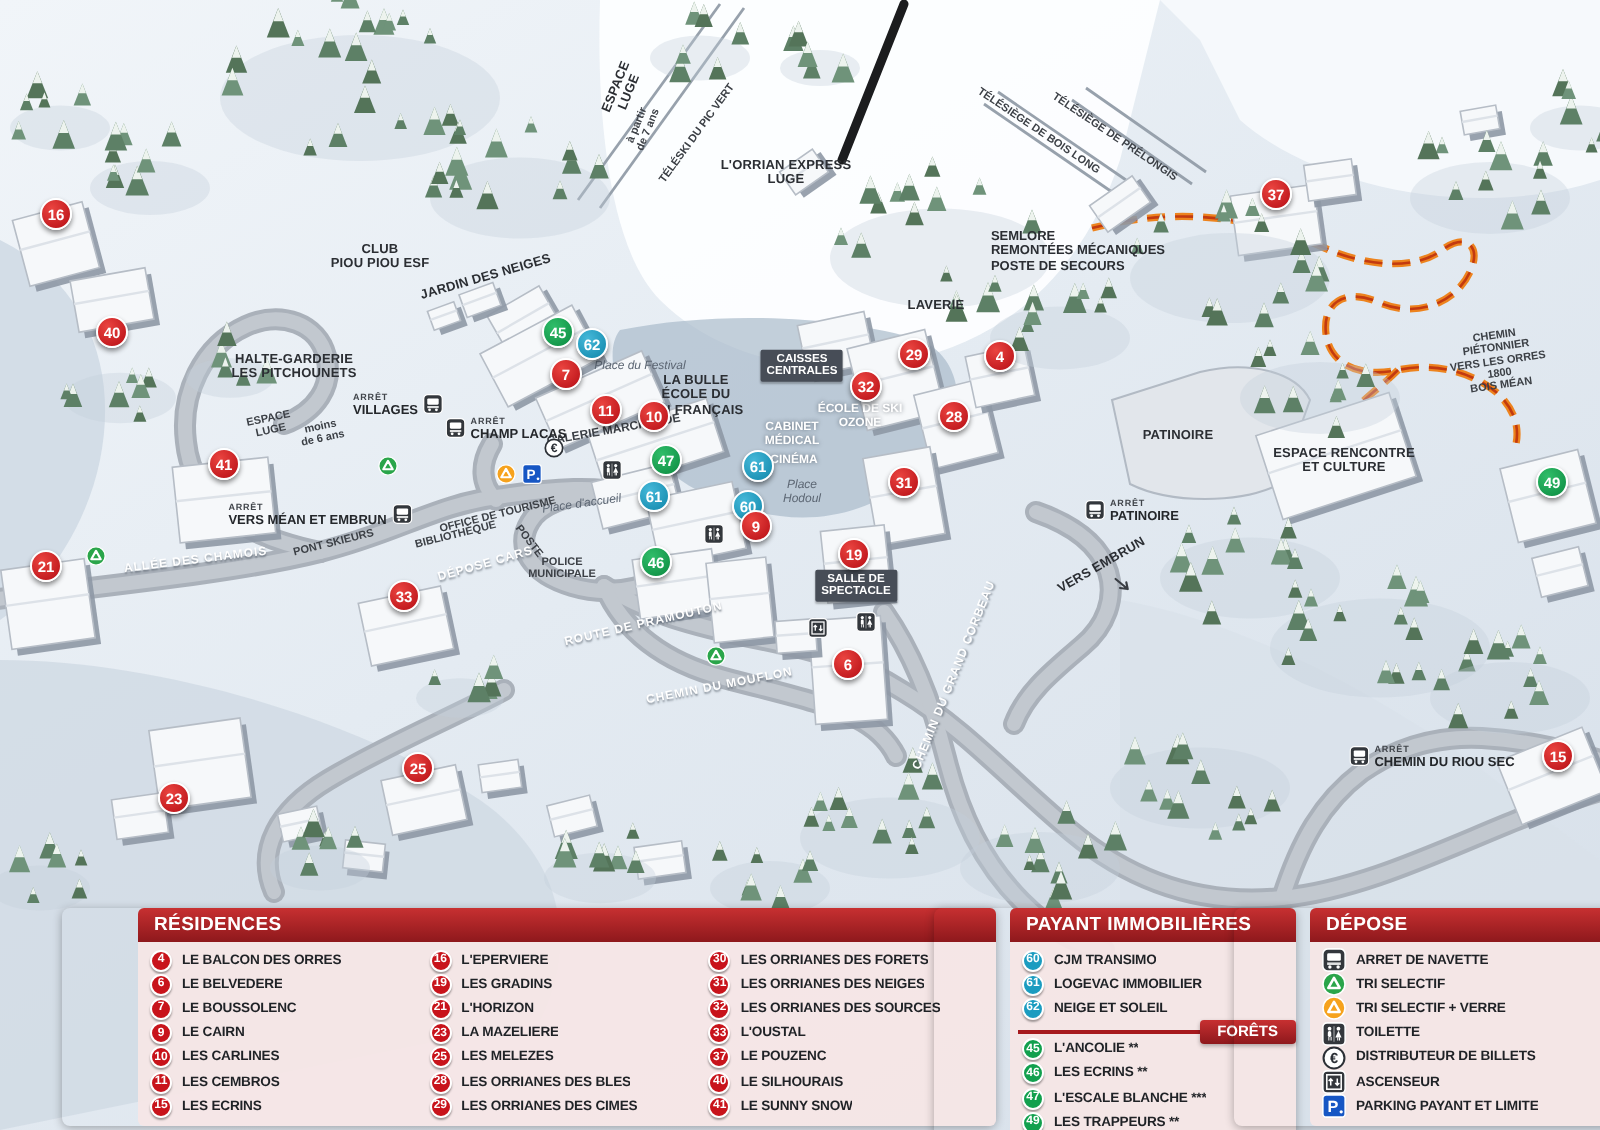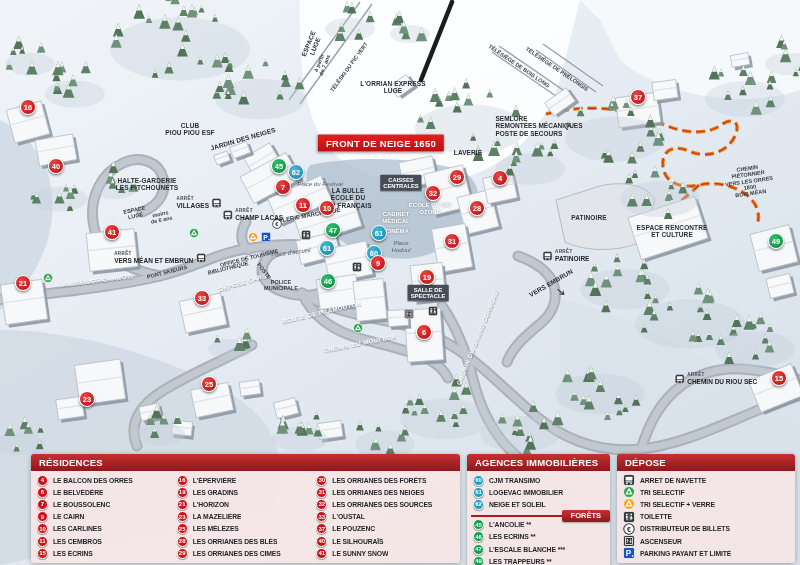--- a/index.html
+++ b/index.html
@@ -27,21 +27,21 @@
     display:flex;align-items:center;justify-content:center;transform:translate(-50%,-50%);}
   .mk-r{background:radial-gradient(circle at 35% 30%,#ea4440,#b60d14);}
   .mk-b{background:radial-gradient(circle at 35% 30%,#45b8d9,#0f86a9);}
   .mk-g{background:radial-gradient(circle at 35% 30%,#2fbd69,#0c8a40);}
   .busstop{position:absolute;display:flex;align-items:center;gap:2.5px;transform:translate(-50%,-50%);}
   .busstop.after{flex-direction:row-reverse;}
   .bs-arret{display:block;font-size:4.5px;font-weight:700;color:#41454b;letter-spacing:.4px;line-height:1;}
   .bs-name{display:block;font-size:6.5px;font-weight:700;color:#24272b;white-space:nowrap;line-height:1.1;}
   .mapicon{position:absolute;transform:translate(-50%,-50%);line-height:0;}
   
-  .panel{position:absolute;z-index:10;border-radius:4px;box-shadow:0 1px 5px rgba(0,0,0,.3);}
+  .panel{position:absolute;z-index:10;border-radius:4px;box-shadow:0 1px 5px rgba(0,0,0,.3);padding-left:38px;}
   .phead{background:linear-gradient(#c73031,#8e181c);color:#fff;font-weight:700;font-size:9.5px;
     padding:3px 8px 2px;border-radius:3px 3px 0 0;letter-spacing:.2px;height:12px;}
   .pbody{background:rgba(245,230,230,.95);padding:3px 6px 4px;border-radius:0 0 3px 3px;}
   .cols{display:flex;gap:2px;}
   .col{flex:1;min-width:0;}
   .lrow{display:flex;align-items:center;gap:5px;height:12.2px;}
   .ldot{width:11px;height:11px;border-radius:50%;flex:0 0 11px;color:#fff;font-size:6px;font-weight:700;
     display:flex;align-items:center;justify-content:center;border:1px solid #fff;
     box-shadow:0 1px 1px rgba(0,0,0,.35);box-sizing:border-box;}
   .dot-r{background:#c8131b;} .dot-b{background:#1b9cc0;} .dot-g{background:#12a04e;}
@@ -1017,21 +1017,20 @@
       <div class="mk mk-r" style="left: 433px; top: 193px;">32</div>
       <div class="mk mk-r" style="left: 477px; top: 208px;">28</div>
       <div class="mk mk-r" style="left: 452px; top: 241px;">31</div>
       <div class="mk mk-r" style="left: 427px; top: 277px;">19</div>
       <div class="mk mk-r" style="left: 424px; top: 332px;">6</div>
       <div class="mk mk-r" style="left: 638px; top: 97px;">37</div>
       <div class="mk mk-g" style="left: 776px; top: 241px;">49</div>
       <div class="mk mk-r" style="left: 779px; top: 378px;">15</div>
     </div>
 
-  <div class="banner" id="banner" style="left: 381px; top: 143px;">FRONT DE NEIGE 1650</div>
 
   <section class="panel" style="left:31px;top:454px;width:429px;">
     <header class="phead">RÉSIDENCES</header>
     <div class="pbody cols" id="res-cols">
         <div class="col">
           <div class="lrow">
             <span class="ldot dot-r">4</span>
             <span class="ltext">LE BALCON DES ORRES</span>
           </div>
           <div class="lrow">
@@ -1116,21 +1115,21 @@
           </div>
           <div class="lrow">
             <span class="ldot dot-r">41</span>
             <span class="ltext">LE SUNNY SNOW</span>
           </div>
         </div>
       </div>
   </section>
 
   <section class="panel" style="left:467px;top:454px;width:143px;">
-    <header class="phead">AGENCES IMMOBILIÈRES</header>
+    <header class="phead">PAYANT IMMOBILIÈRES</header>
     <div class="pbody" id="ag-body">
         <div class="lrow">
           <span class="ldot dot-b">60</span>
           <span class="ltext">CJM TRANSIMO</span>
         </div>
         <div class="lrow">
           <span class="ldot dot-b">61</span>
           <span class="ltext">LOGEVAC IMMOBILIER</span>
         </div>
         <div class="lrow">

